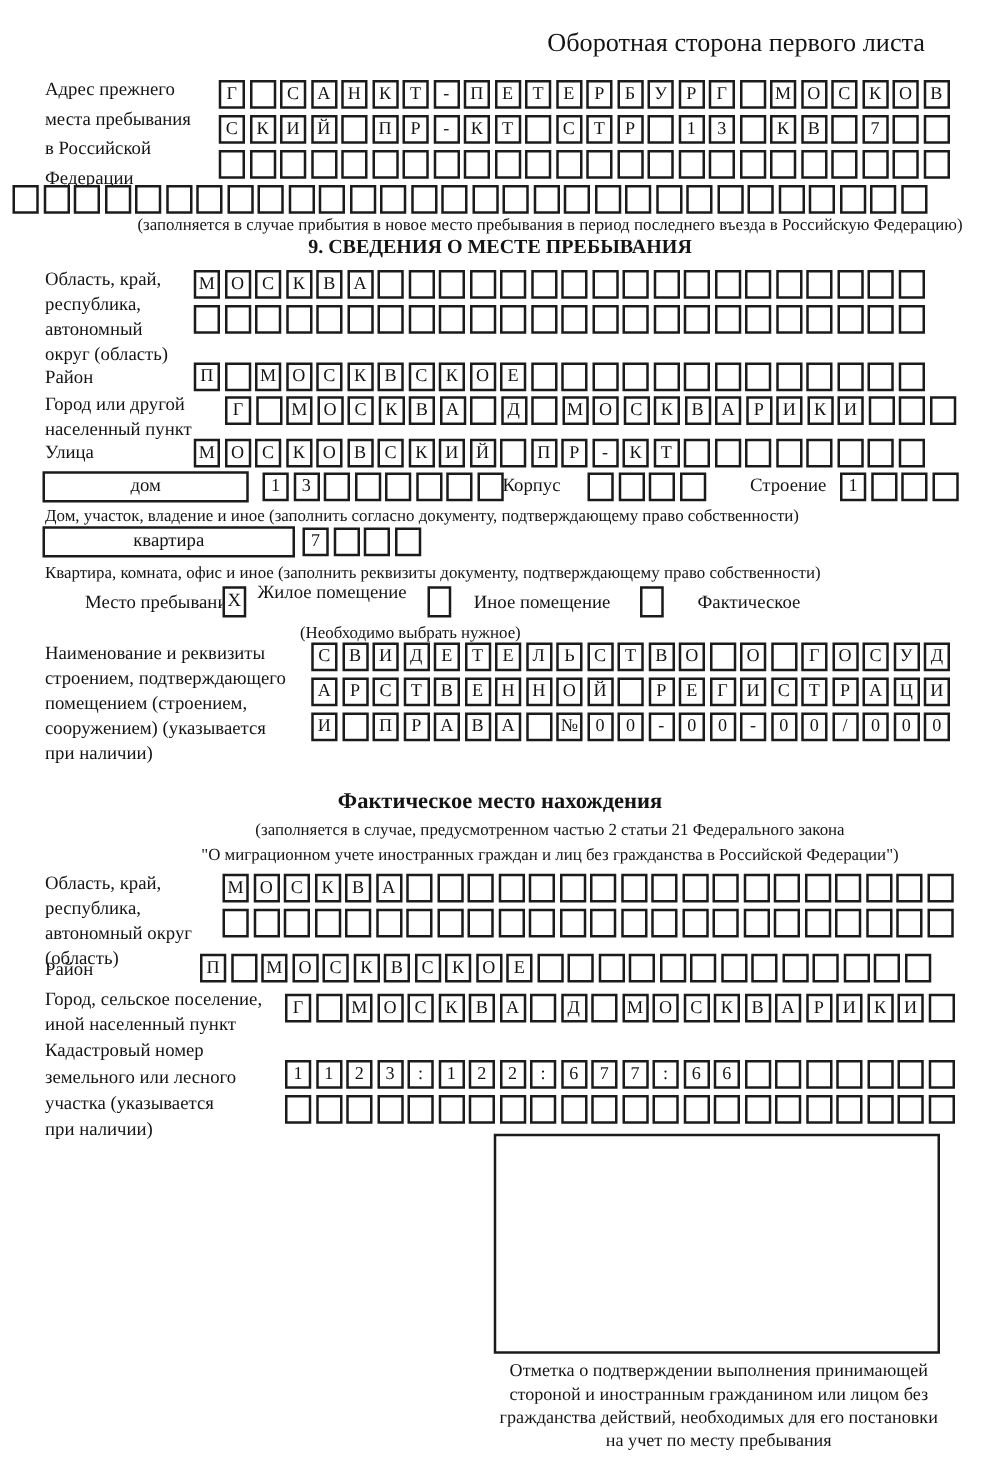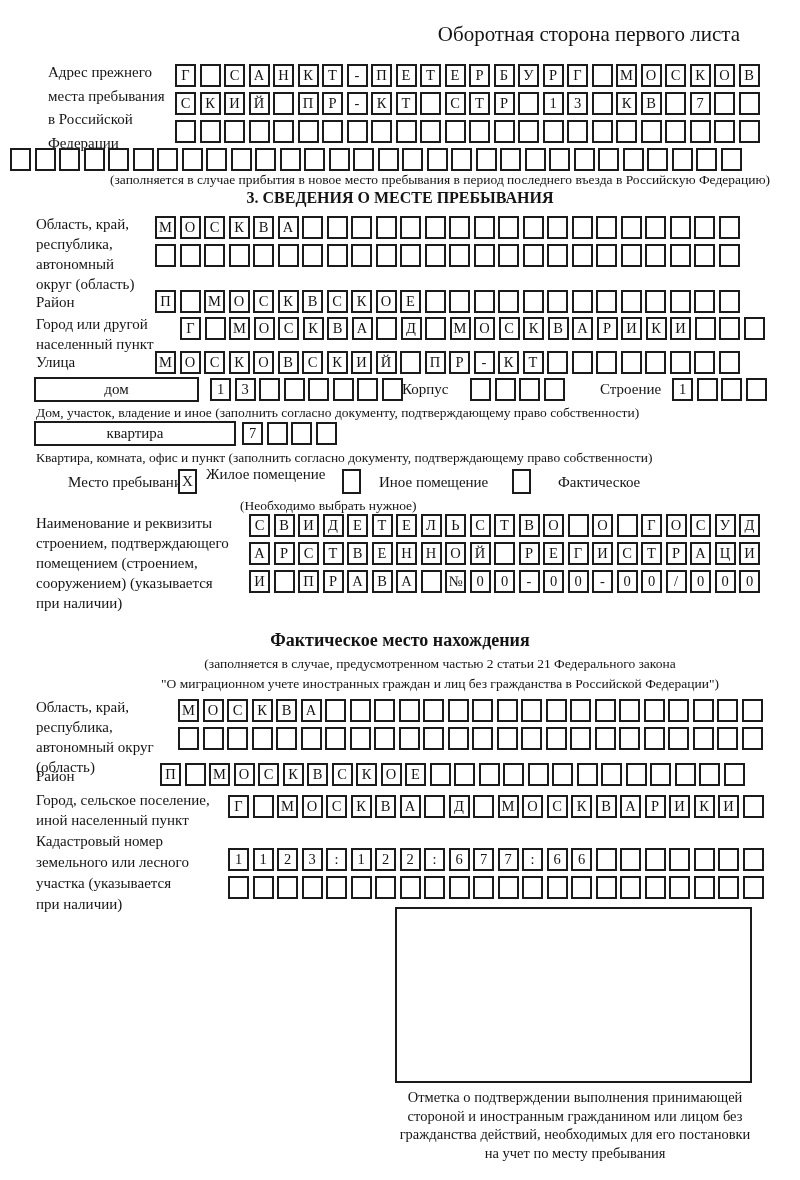--- a/index.html
+++ b/index.html
@@ -31,21 +31,21 @@
   .bigbox{position:absolute;border:2px solid #1b1b1b;box-sizing:border-box;background:#fff;}
   .caption{position:absolute;font-size:14.5px;line-height:18.5px;text-align:center;}
 </style>
 </head>
 <body>
 
 <div class="page">
 
   <div class="abs" style="top:22px;left:0;width:740px;text-align:right;font-size:21px;">Оборотная сторона первого листа</div>
 
-  <div class="lbl lh24" style="left:36px;top:61px;width:145px;margin-left:12px;">
+  <div class="lbl lh24" style="left:36px;top:61px;width:145px;">
     <div>Адрес прежнего</div>
     <div>места пребывания</div>
     <div>в Российской</div>
     <div>Федерации</div>
   </div>
   <div class="row" style="left:175px;top:64px;">
       <div class="cell">Г</div>
       <div class="cell"></div>
       <div class="cell">С</div>
       <div class="cell">А</div>
@@ -149,21 +149,21 @@
       <div class="cell"></div>
       <div class="cell"></div>
       <div class="cell"></div>
       <div class="cell"></div>
       <div class="cell"></div>
       <div class="cell"></div>
       <div class="cell"></div>
     </div>
   <div class="note center" style="top:171px;">(заполняется в случае прибытия в новое место пребывания в период последнего въезда в Российскую Федерацию)</div>
 
-  <div class="title" style="top:189px;font-size:16px;">3. СВЕДЕНИЯ О МЕСТЕ ПРЕБЫВАНИЯ</div>
+  <div class="title" style="top:189px;font-size:16px;">9. СВЕДЕНИЯ О МЕСТЕ ПРЕБЫВАНИЯ</div>
 
   <div class="lbl" style="left:36px;top:214px;width:120px;">
     <div>Область, край,</div>
     <div>республика,</div>
     <div>автономный</div>
     <div>округ (область)</div>
   </div>
   <div class="row" style="left:155px;top:216px;">
       <div class="cell">М</div>
       <div class="cell">О</div>
@@ -331,21 +331,21 @@
     </div>
   <div class="note" style="left:36px;top:404px;width:740px;">Дом, участок, владение и иное (заполнить согласно документу, подтверждающему право собственности)</div>
 
   <div class="namedbox" style="left:34px;top:421px;width:202px;">квартира</div>
   <div class="row" style="left:242px;top:422px;">
       <div class="cell">7</div>
       <div class="cell"></div>
       <div class="cell"></div>
       <div class="cell"></div>
     </div>
-  <div class="note" style="left:36px;top:449px;width:740px;">Квартира, комната, офис и пункт (заполнить согласно документу, подтверждающему право собственности)</div>
+  <div class="note" style="left:36px;top:449px;width:740px;">Квартира, комната, офис и иное (заполнить реквизиты документу, подтверждающему право собственности)</div>
 
   <div class="lbl" style="left:36px;top:472px;margin-left:32px;">Место пребывания:</div>
   <div class="chk" style="left:178px;top:469px;">X</div>
   <div class="lbl" style="left:206px;top:464px;">Жилое помещение</div>
   <div class="chk" style="left:342px;top:469px;"></div>
   <div class="lbl" style="left:379px;top:472px;">Иное помещение</div>
   <div class="chk" style="left:512px;top:469px;"></div>
   <div class="lbl" style="left:558px;top:472px;">Фактическое</div>
   <div class="note" style="left:240px;top:497px;">(Необходимо выбрать нужное)</div>
 

